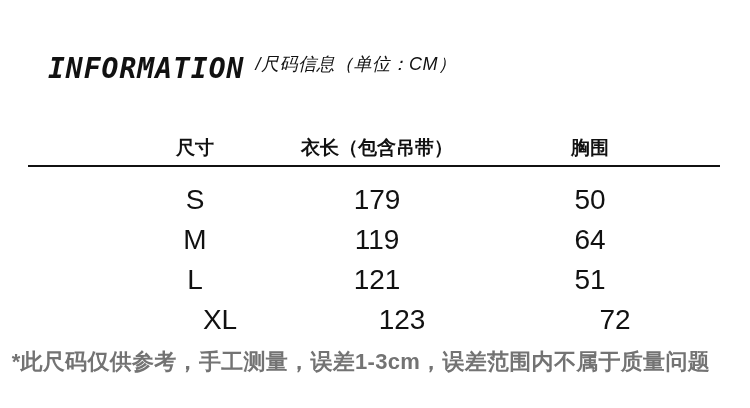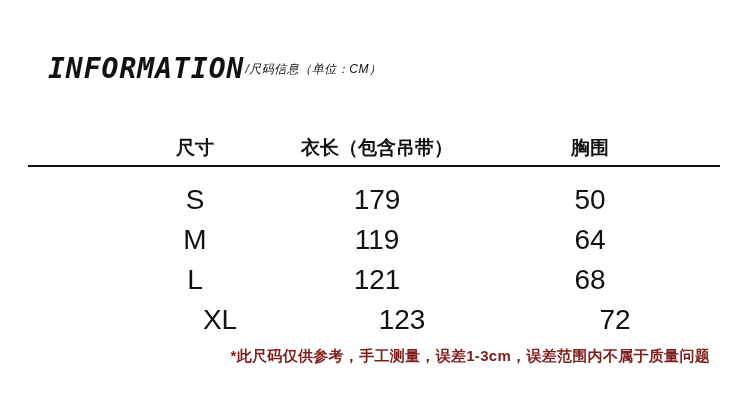--- a/index.html
+++ b/index.html
@@ -14,37 +14,37 @@
     background: #ffffff;
     color: #111111;
     font-family: "Liberation Sans", "DejaVu Sans", sans-serif;
     overflow: hidden;
   }
   .header {
     position: absolute;
     left: 48px;
     top: 52px;
     display: flex;
-    align-items: center;
-    gap: 1px;
+    align-items: flex-start;
+    gap: 11px;
     white-space: nowrap;
   }
   .title {
     margin: 0;
     font-family: "DejaVu Sans Mono", monospace;
     font-style: italic;
     font-weight: bold;
     font-size: 28px;
     line-height: 34px;
     letter-spacing: 1px;
     color: #111111;
   }
   .subtitle {
     font-style: italic;
-    font-size: 12px;
+    font-size: 18px;
     letter-spacing: 0.5px;
     color: #111111;
   }
   .size-table {
     position: absolute;
     left: 0;
     top: 0;
     width: 750px;
     height: 345px;
   }
@@ -86,25 +86,25 @@
   }
   .row-0 { top: 180px; }
   .row-1 { top: 220px; }
   .row-2 { top: 260px; }
   .row-3 { top: 300px; margin-left: 25px; }
   .footnote {
     position: absolute;
     top: 347px;
     right: 40px;
     margin: 0;
-    font-size: 15px;
+    font-size: 22px;
     font-weight: bold;
     letter-spacing: 0.3px;
     white-space: nowrap;
-    color: #7f1d1d;
+    color: #737373;
   }
 </style>
 </head>
 <body>
 
 <div class="page">
 
   <header class="header">
     <h1 class="title">INFORMATION</h1>
     <span class="subtitle">/尺码信息（单位：CM）</span>
@@ -128,21 +128,21 @@
 
     <div class="trow data-row row-1">
       <span class="cell col-size">M</span>
       <span class="cell col-length">119</span>
       <span class="cell col-bust">64</span>
     </div>
 
     <div class="trow data-row row-2">
       <span class="cell col-size">L</span>
       <span class="cell col-length">121</span>
-      <span class="cell col-bust">68</span>
+      <span class="cell col-bust">51</span>
     </div>
 
     <div class="trow data-row row-3">
       <span class="cell col-size">XL</span>
       <span class="cell col-length">123</span>
       <span class="cell col-bust">72</span>
     </div>
 
   </section>
 

